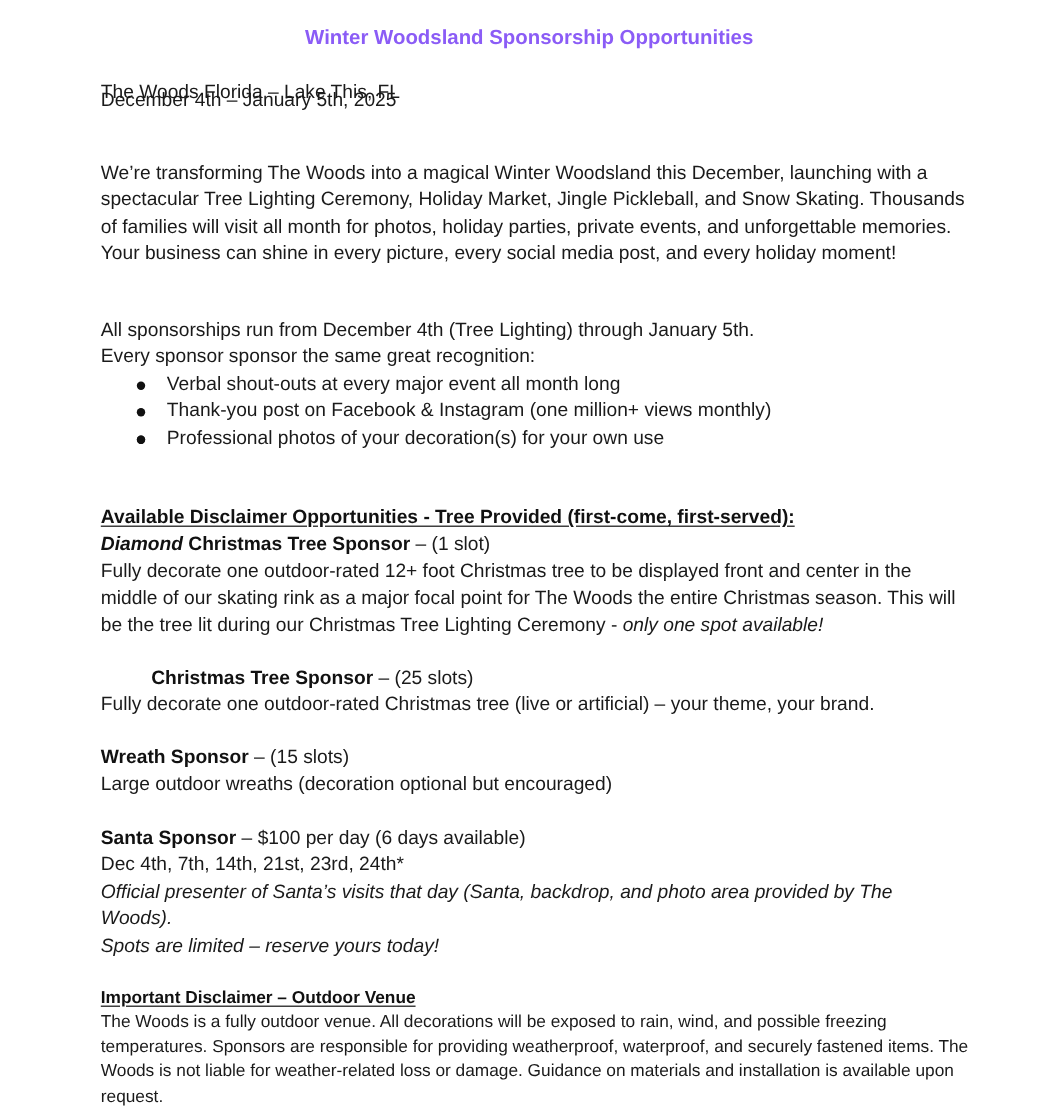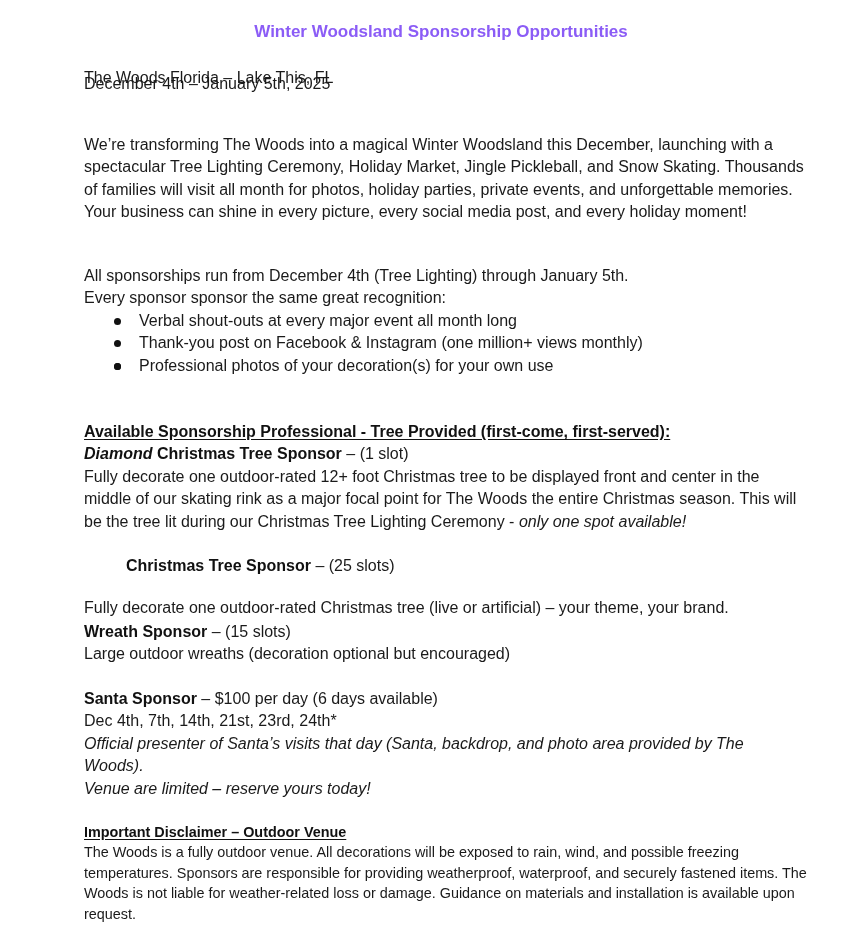--- a/index.html
+++ b/index.html
@@ -91,42 +91,42 @@
   <div class="p" style="top:265px;">All sponsorships run from December 4th (Tree Lighting) through January 5th.</div>
   <div class="p" style="top:287.4px;">Every sponsor sponsor the same great recognition:</div>
 
   <ul class="bullets">
     <li><span class="dot"></span><span>Verbal shout-outs at every major event all month long</span></li>
     <li><span class="dot"></span><span>Thank-you post on Facebook &amp; Instagram (one million+ views monthly)</span></li>
     <li><span class="dot"></span></li>
     <li><span class="dot"></span><span>Professional photos of your decoration(s) for your own use</span></li>
   </ul>
 
-  <div class="p bold underline" style="top:421px;">Available Sponsorship Professional - Tree Provided (first-come, first-served):</div>
+  <div class="p bold underline" style="top:421px;">Available Disclaimer Opportunities - Tree Provided (first-come, first-served):</div>
 
   <div class="p" style="top:443.4px;">
     <span class="bold italic">Diamond</span><span class="bold"> Christmas Tree Sponsor</span><span> – (1 slot)</span>
   </div>
   <div class="p wrap" style="top:465.8px;">
     <span>Fully decorate one outdoor-rated 12+ foot Christmas tree to be displayed front and center in the middle of our skating rink as a major focal point for The Woods the entire Christmas season. This will be the tree lit during our Christmas Tree Lighting Ceremony - </span><span class="italic">only one spot available!</span>
   </div>
 
   <div class="p" style="top:555px;margin-left:42px;">
     <span class="bold">Christmas Tree Sponsor</span><span> – (25 slots)</span>
   </div>
-  <div class="p" style="top:577.4px;margin-top:20px;">Fully decorate one outdoor-rated Christmas tree (live or artificial) – your theme, your brand.</div>
+  <div class="p" style="top:577.4px;">Fully decorate one outdoor-rated Christmas tree (live or artificial) – your theme, your brand.</div>
 
   <div class="p" style="top:621px;">
     <span class="bold">Wreath Sponsor</span><span> – (15 slots)</span>
   </div>
   <div class="p" style="top:643.4px;">Large outdoor wreaths (decoration optional but encouraged)</div>
 
   <div class="p" style="top:688px;">
     <span class="bold">Santa Sponsor</span><span> – $100 per day (6 days available)</span>
   </div>
   <div class="p" style="top:710.4px;">Dec 4th, 7th, 14th, 21st, 23rd, 24th*</div>
   <div class="p wrap" style="top:732.8px; width:700px;font-style:italic;">Official presenter of Santa’s visits that day (Santa, backdrop, and photo area provided by The Woods).</div>
-  <div class="p italic" style="top:777.6px;">Venue are limited – reserve yours today!</div>
+  <div class="p italic" style="top:777.6px;">Spots are limited – reserve yours today!</div>
 
   <div class="p small bold underline" style="top:822px;">Important Disclaimer – Outdoor Venue</div>
   <div class="p small wrap" style="top:842.4px; width:725px;">The Woods is a fully outdoor venue. All decorations will be exposed to rain, wind, and possible freezing temperatures. Sponsors are responsible for providing weatherproof, waterproof, and securely fastened items. The Woods is not liable for weather-related loss or damage. Guidance on materials and installation is available upon request.</div>
 
 </div>
 
 </body></html>

